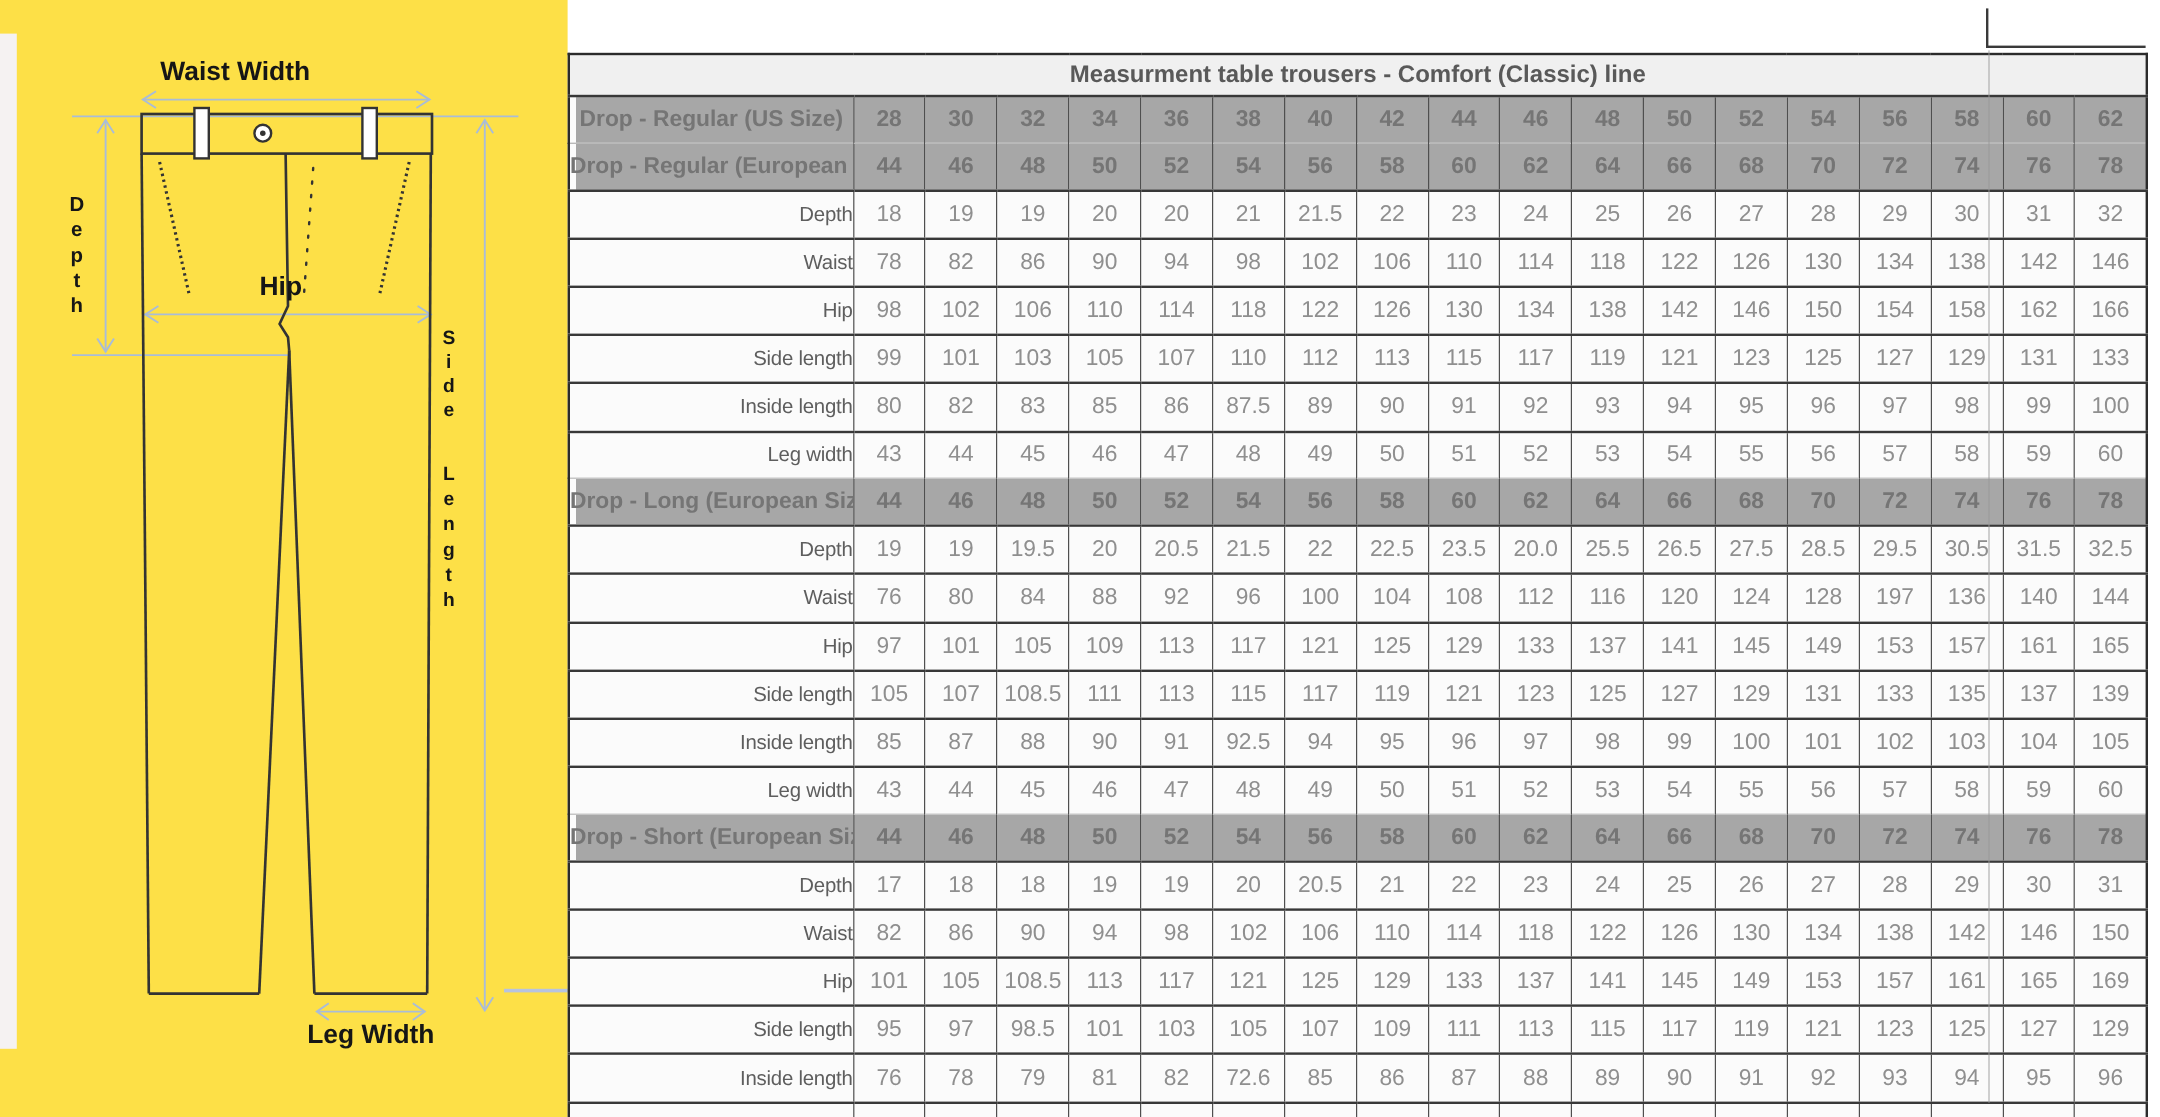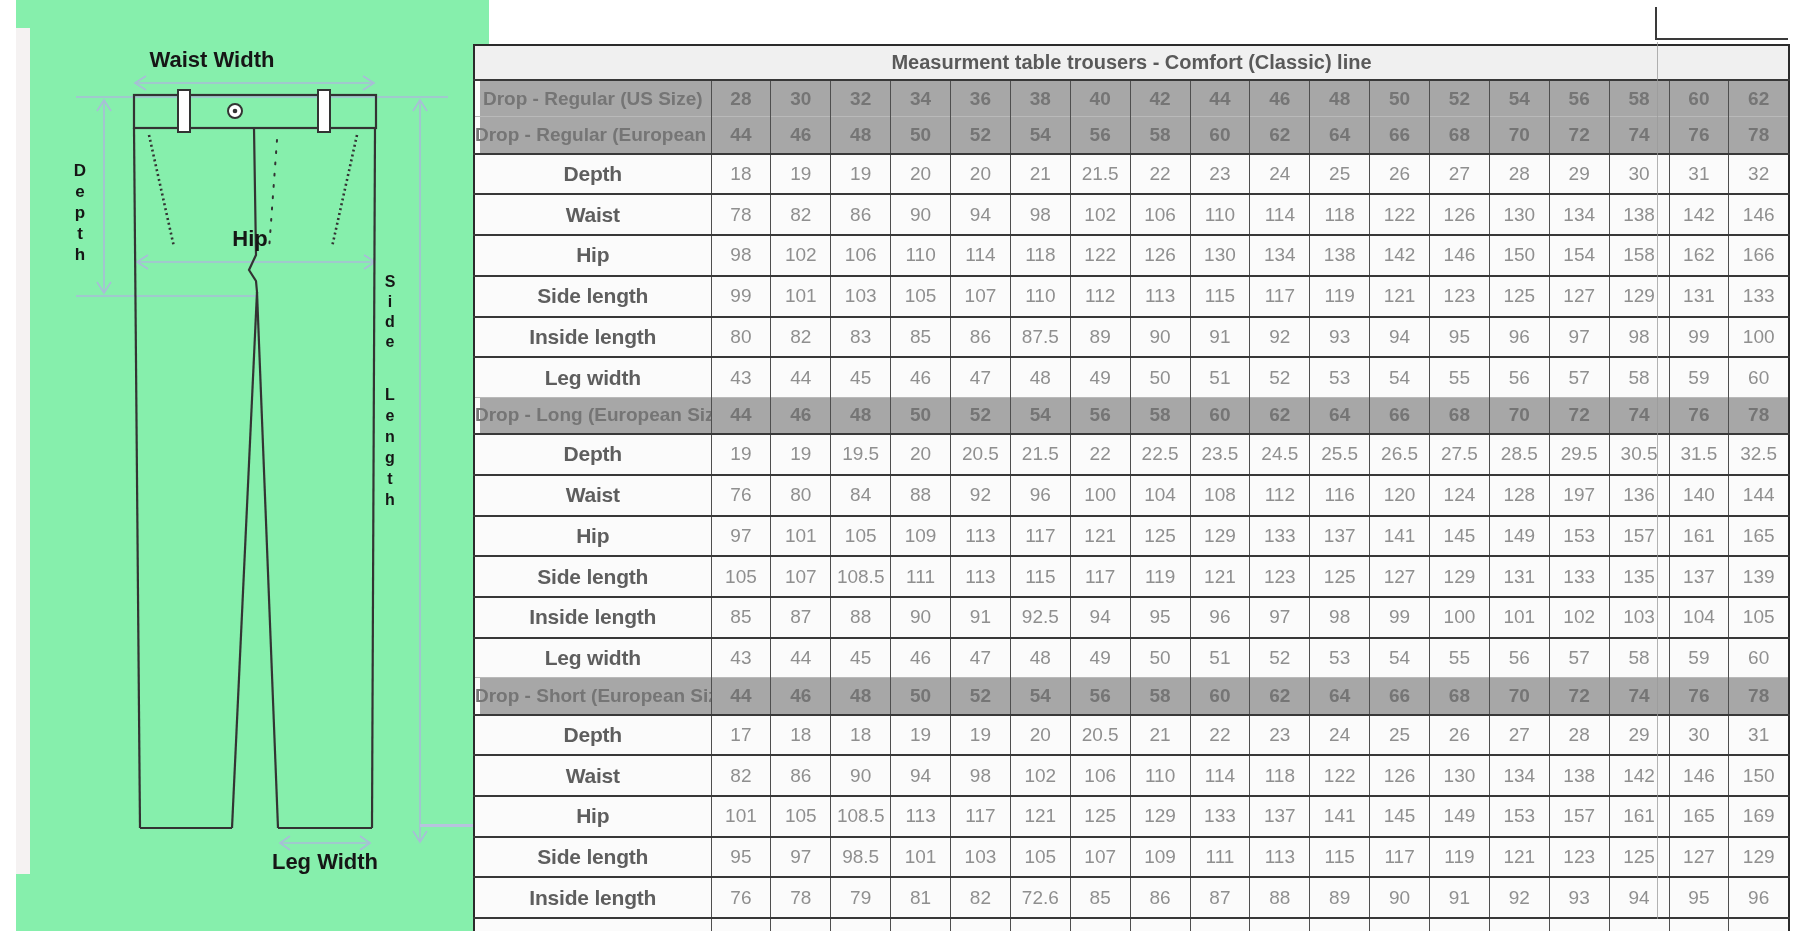--- a/index.html
+++ b/index.html
@@ -1,21 +1,21 @@
 <!DOCTYPE html>
 <html style="--arrow: #a9bcd8; --outline: #333333; --title-bg: #f0f0f0; --title-text: #595959; --header-bg: #a7a7a7; --header-text: #757575; --row-bg: #fbfbfb; --label-text: #5e5e5e; --value-text: #8f8f8f; --grid-dark: #383838; --grid-light: #b9b9b9; --artifact-line: #9a9a9a;"><head>
 <meta charset="utf-8">
 <style>
   html,body { margin:0; padding:0; }
   body {
     width:1800px; height:931px; position:relative; overflow:hidden;
     background:#ffffff;
     font-family:"Liberation Sans","DejaVu Sans",sans-serif;
   }
-  #diagram-panel { position:absolute; left:16px; top:0; width:473px; height:931px; background:#86efac; }
+  #diagram-panel { position:absolute; left:0; top:0; width:473px; height:931px; background:#fde047; }
   #artifact-dash { position:absolute; left:420px; top:824px; width:53px; height:3px; background:#b7c3de; }
 
   #tablewrap { position:absolute; left:473px; top:5px; width:1317px; height:916px; }
   table.measure {
     width:1317px; height:916px; border-collapse:collapse; table-layout:fixed;
     border:2px solid #2b2b2b;
     margin-top:39px;
   }
   .measure td, .measure th {
     text-align:center; vertical-align:middle; padding:0;
@@ -30,21 +30,21 @@
     font-weight:bold; font-size:20px; height:33px;
   }
   tr.size-row th, tr.size-row td {
     background:var(--header-bg); color:var(--header-text);
     font-weight:bold; font-size:19px;
   }
   tr.size-row th { box-shadow: inset 5px 0 0 #fcfcfc; }
   tr.eu-row th, tr.eu-row td { border-top:1px solid var(--grid-light); }
   tr.data-row th {
     background:var(--row-bg); color:var(--label-text);
-    font-weight:bold; font-size:21px; letter-spacing:-0.2px;
+    font-weight:normal; font-size:17px; letter-spacing:-0.2px;text-align:right;
   }
   tr.data-row td {
     background:var(--row-bg); color:var(--value-text);
     font-size:19px;
   }
   #title-blank-cell {
     position:absolute; left:1182px; top:2px; width:133px; height:33px;
     background:#ffffff; border-left:2px solid #3a3a3a; border-bottom:2px solid #3a3a3a;
     box-sizing:border-box;
   }
@@ -355,21 +355,21 @@
           <th>Depth</th>
           <td>19</td>
           <td>19</td>
           <td>19.5</td>
           <td>20</td>
           <td>20.5</td>
           <td>21.5</td>
           <td>22</td>
           <td>22.5</td>
           <td>23.5</td>
-          <td>24.5</td>
+          <td>20.0</td>
           <td>25.5</td>
           <td>26.5</td>
           <td>27.5</td>
           <td>28.5</td>
           <td>29.5</td>
           <td>30.5</td>
           <td>31.5</td>
           <td>32.5</td>
         </tr>
         <tr class="data-row">

